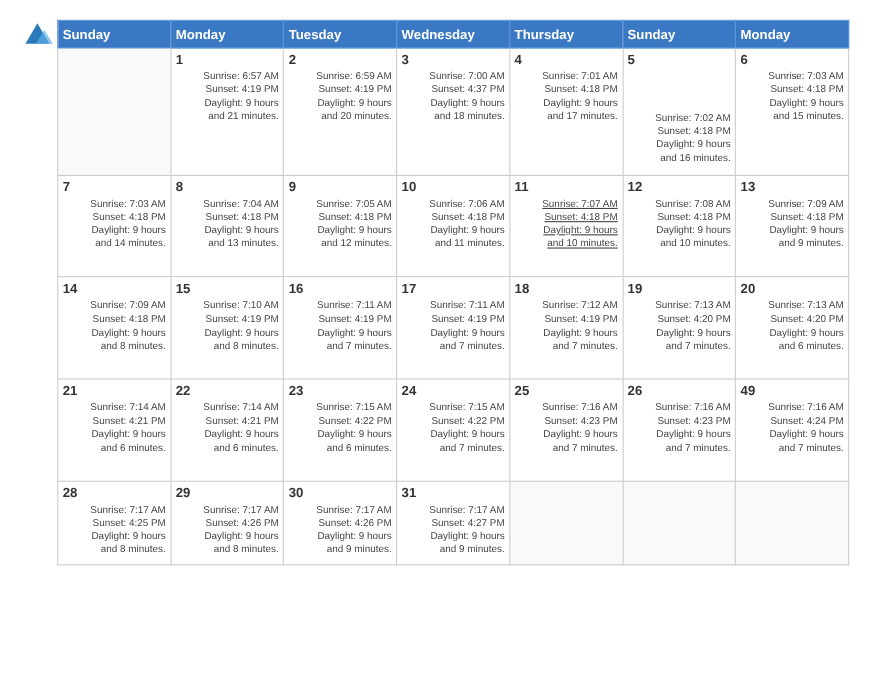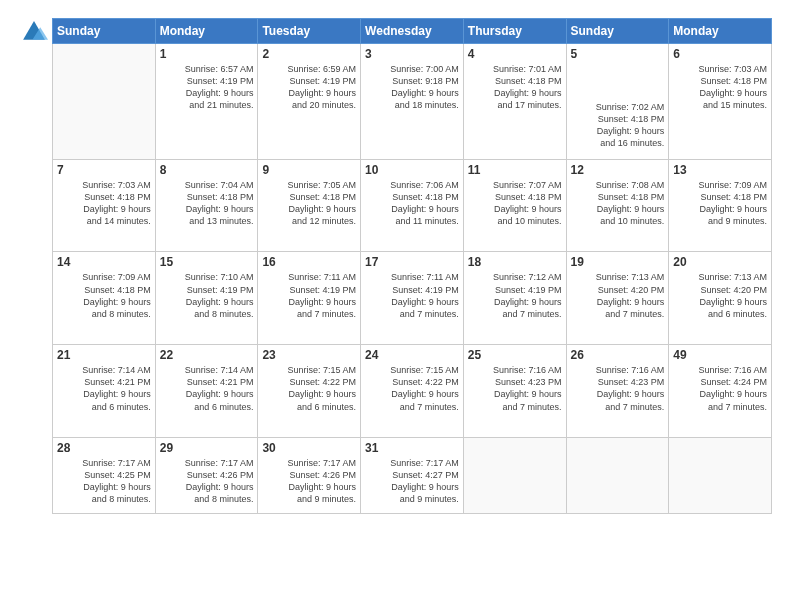--- a/index.html
+++ b/index.html
@@ -149,21 +149,21 @@
           <td>
             <span class="day-num">2</span>
             <div class="cell-text" style="white-space: pre-line;">Sunrise: 6:59 AM
 Sunset: 4:19 PM
 Daylight: 9 hours
 and 20 minutes.</div>
           </td>
           <td>
             <span class="day-num">3</span>
             <div class="cell-text" style="white-space: pre-line;">Sunrise: 7:00 AM
-Sunset: 9:18 PM
+Sunset: 4:37 PM
 Daylight: 9 hours
 and 18 minutes.</div>
           </td>
           <td>
             <span class="day-num">4</span>
             <div class="cell-text" style="white-space: pre-line;">Sunrise: 7:01 AM
 Sunset: 4:18 PM
 Daylight: 9 hours
 and 17 minutes.</div>
           </td>
@@ -206,21 +206,21 @@
           </td>
           <td>
             <span class="day-num">10</span>
             <div class="cell-text" style="white-space: pre-line;">Sunrise: 7:06 AM
 Sunset: 4:18 PM
 Daylight: 9 hours
 and 11 minutes.</div>
           </td>
           <td>
             <span class="day-num">11</span>
-            <div class="cell-text" style="white-space: pre-line;">Sunrise: 7:07 AM
+            <div class="cell-text" style="white-space: pre-line; text-decoration: underline;">Sunrise: 7:07 AM
 Sunset: 4:18 PM
 Daylight: 9 hours
 and 10 minutes.</div>
           </td>
           <td>
             <span class="day-num">12</span>
             <div class="cell-text" style="white-space: pre-line;">Sunrise: 7:08 AM
 Sunset: 4:18 PM
 Daylight: 9 hours
 and 10 minutes.</div>

